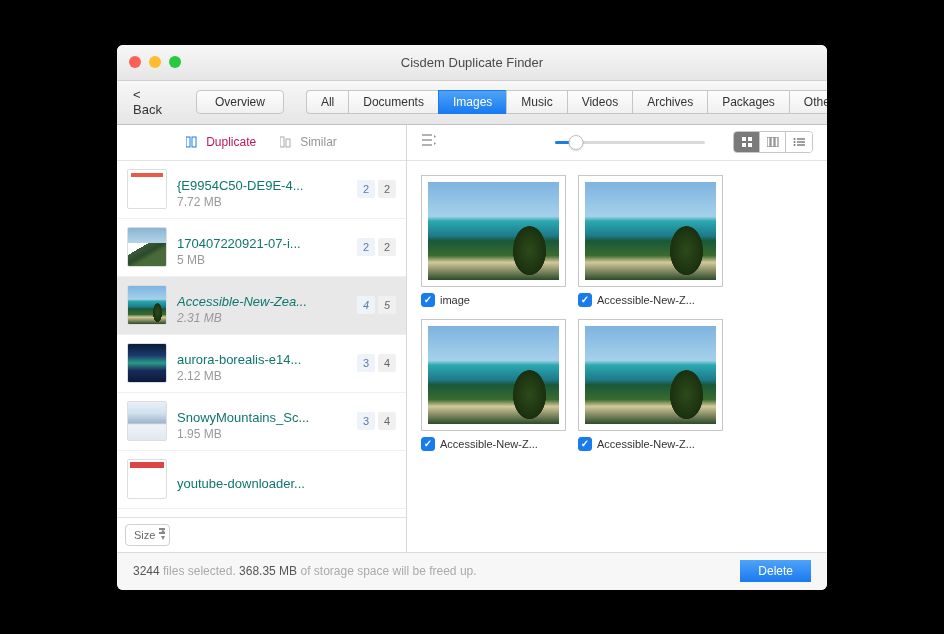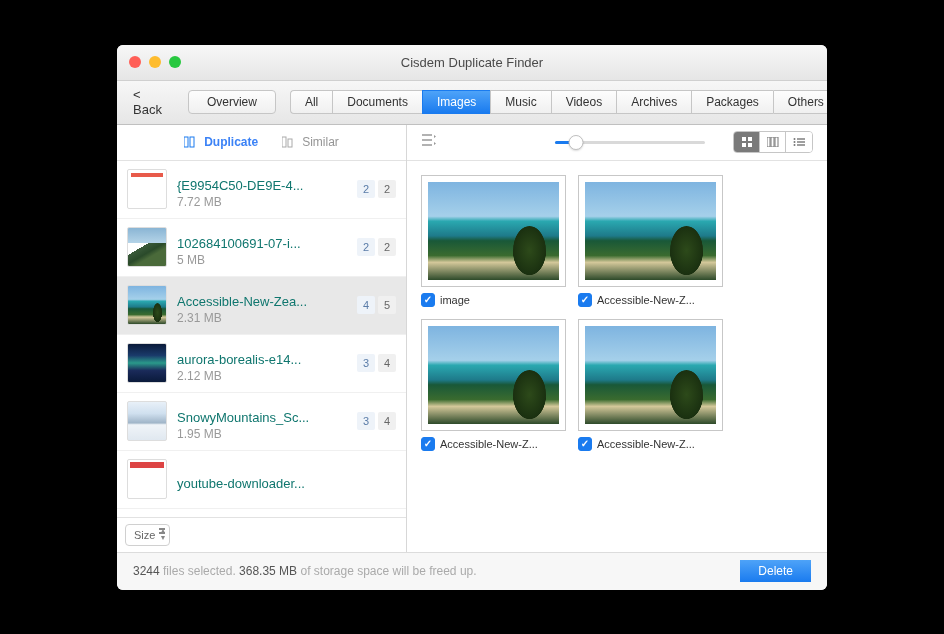--- a/index.html
+++ b/index.html
@@ -3,40 +3,40 @@
 <meta charset="utf-8">
 <style>
 * { box-sizing: border-box; margin: 0; padding: 0; font-family: -apple-system, BlinkMacSystemFont, "Helvetica Neue", sans-serif; }
 body { background: #000; display: flex; align-items: center; justify-content: center; width: 944px; height: 634px; }
 .window { width: 710px; height: 545px; background: #ececec; border-radius: 6px; box-shadow: 0 20px 60px rgba(0,0,0,0.5); overflow: hidden; display: flex; flex-direction: column; }
 .titlebar { height: 36px; background: linear-gradient(#f7f7f7, #e6e6e6); display: flex; align-items: center; padding: 0 12px; border-bottom: 1px solid #d0d0d0; position: relative; }
 .traffic { display: flex; gap: 8px; }
 .tl { width: 12px; height: 12px; border-radius: 50%; }
 .tl.red { background: #ff5f57; } .tl.yellow { background: #febc2e; } .tl.green { background: #28c840; }
 .title { position: absolute; left: 0; right: 0; text-align: center; font-size: 13px; color: #4a4a4a; pointer-events: none; }
-.toolbar { height: 44px; background: linear-gradient(#f7f7f7, #e6e6e6); border-bottom: 1px solid #c0c0c0; display: flex; align-items: center; padding: 0 16px; gap: 14px; }
+.toolbar { height: 44px; background: linear-gradient(#f7f7f7, #e6e6e6); border-bottom: 1px solid #c0c0c0; display: flex; align-items: center; padding: 0 16px; gap: 22px; }
 .back { font-size: 13px; color: #333; cursor: pointer; margin-right: 12px; }
 .btn { height: 24px; padding: 0 18px; font-size: 12px; color: #333; background: linear-gradient(#fdfdfd, #f0f0f0); border: 1px solid #c6c6c6; border-radius: 4px; display: flex; align-items: center; cursor: pointer; }
 .seg { display: flex; }
 .seg .btn { border-radius: 0; border-right: none; padding: 0 14px; }
 .seg .btn:first-child { border-radius: 4px 0 0 4px; }
 .seg .btn:last-child { border-radius: 0 4px 4px 0; border-right: 1px solid #c6c6c6; }
 .seg .btn.active { background: linear-gradient(#4ea3f8, #1a7bef); color: #fff; border-color: #1a7bef; }
 .main { flex: 1; display: flex; background: #fff; overflow: hidden; }
 .sidebar { width: 290px; border-right: 1px solid #d7d7d7; display: flex; flex-direction: column; background: #fff; }
 .tabs { height: 36px; display: flex; align-items: center; justify-content: center; border-bottom: 1px solid #e2e2e2; gap: 24px; }
 .tab { font-size: 12px; color: #959595; display: flex; align-items: center; gap: 4px; cursor: pointer; }
-.tab.active { color: #3b82f6; font-weight: 700; }
+.tab.active { color: #be185d; font-weight: 400; }
 .tab-icon { display: inline-flex; }
 .list { flex: 1; overflow-y: auto; position: relative; }
 .list::-webkit-scrollbar { width: 14px; }
 .list::-webkit-scrollbar-track { background: #fafafa; border-left: 1px solid #eee; }
 .list::-webkit-scrollbar-thumb { background: #c8c8c8; border-radius: 7px; border: 3px solid #fafafa; }
 .row { display: flex; align-items: center; padding: 8px 10px; border-bottom: 1px solid #f0f0f0; cursor: pointer; gap: 10px; height: 58px; }
-.row.selected { background: #e8e8e8; }
+.row.selected { background: #e8e8e8; font-style: italic; }
 .thumb { width: 40px; height: 40px; border-radius: 2px; flex-shrink: 0; background-size: cover; background-position: center; border: 1px solid #ddd; }
 .row-text { flex: 1; overflow: hidden; }
 .row-name { font-size: 13px; color: #0f766e; white-space: nowrap; overflow: hidden; text-overflow: ellipsis; margin-top: 8px; }
 .row-size { font-size: 12px; color: #999; margin-top: 2px; }
 .badges { display: flex; gap: 3px; flex-shrink: 0; }
 .badge { width: 18px; height: 18px; font-size: 11px; display: flex; align-items: center; justify-content: center; color: #666; border-radius: 2px; }
 .badge.b1 { background: #eef3f9; color: #5a7ca8; }
 .badge.b2 { background: #f0f0f0; }
 .search-row { padding: 6px 8px; border-top: 1px solid #e2e2e2; display: flex; gap: 6px; }
 .search { flex: 1; height: 22px; border: 1px solid #d0d0d0; border-radius: 4px; padding: 0 8px 0 24px; font-size: 11px; background: #fff; position: relative; }
@@ -142,21 +142,21 @@
               <div class="row-size">7.72 MB</div>
             </div>
             <div class="badges">
               <div class="badge b1">2</div>
               <div class="badge b2">2</div>
             </div>
           </div>
           <div class="row">
             <div class="thumb art-mtn"></div>
             <div class="row-text">
-              <div class="row-name">102684100691-07-i...</div>
+              <div class="row-name">170407220921-07-i...</div>
               <div class="row-size">5 MB</div>
             </div>
             <div class="badges">
               <div class="badge b1">2</div>
               <div class="badge b2">2</div>
             </div>
           </div>
           <div class="row selected">
             <div class="thumb art-beach"></div>
             <div class="row-text">

